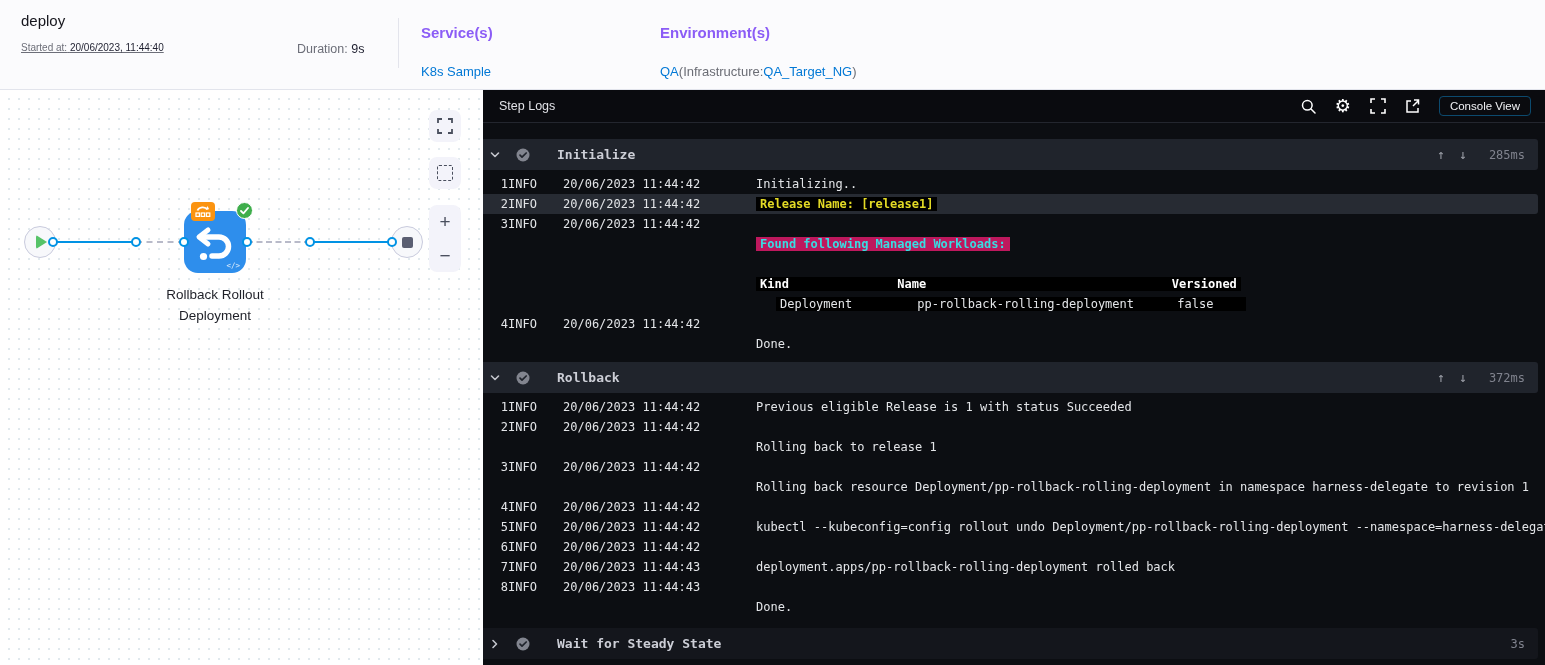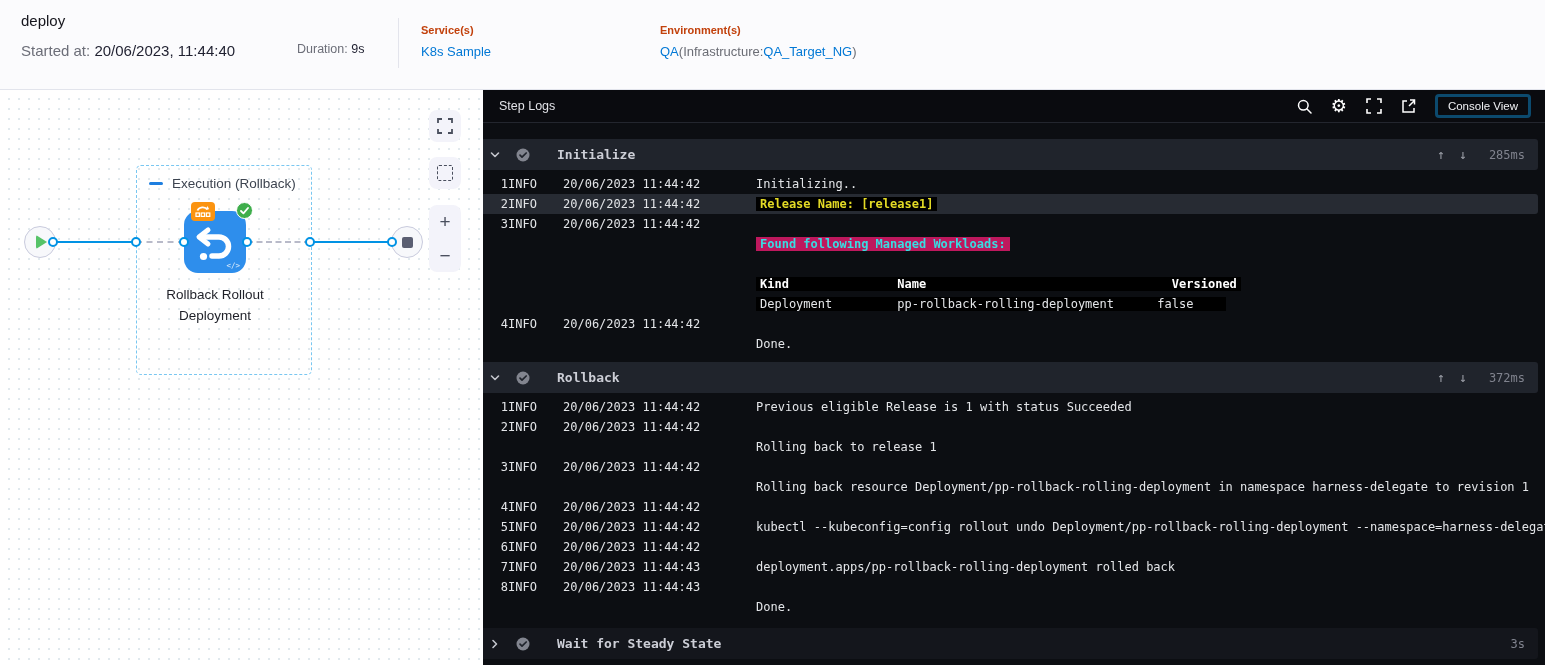--- a/index.html
+++ b/index.html
@@ -3,26 +3,26 @@
 <meta charset="utf-8">
 <style>
   * { margin:0; padding:0; box-sizing:border-box; }
   html,body { width:1545px; height:665px; overflow:hidden; background:#fff;
               font-family:"Liberation Sans", sans-serif; }
 
   
   .hdr { position:relative; width:1545px; height:90px; background:#fbfbfd;
          border-bottom:1px solid #e2e4ec; }
   .hdr-title { position:absolute; left:21px; top:12px; font-size:15px; font-weight:400; color:#15151c; }
-  .hdr-started { position:absolute; left:21px; top:42px; font-size:15px; color:#6c6e78; }
+  .hdr-started { position:absolute; left:21px; top:42px; font-size:10px; color:#6c6e78;text-decoration:underline; }
   .hdr-started b, .hdr-dur b { color:#1f2030; font-weight:400; }
   .hdr-dur { position:absolute; left:297px; top:42px; font-size:12.5px; color:#6c6e78; }
   .hdr-divider { position:absolute; left:398px; top:18px; width:1px; height:50px; background:#e3e4ec; }
   .hdr-col { position:absolute; top:24px; }
-  .hdr-col .lbl { font-size:11px; font-weight:700; color:#c2410c; display:block; margin-bottom:6px; }
+  .hdr-col .lbl { font-size:15px; font-weight:700; color:#8b5cf6; display:block; margin-bottom:21px; }
   .hdr-col .val { font-size:13px; color:#0278d5; }
   .hdr-col.svc { left:421px; } .hdr-col.env { left:660px; }
   .env-gray { color:#6b6d75; }
   a.link { color:#0278d5; text-decoration:none; cursor:pointer; }
 
   
   .main { display:flex; width:1545px; height:575px; }
 
   
   .canvas { position:relative; width:483px; height:575px; background-color:#fff;
@@ -60,21 +60,21 @@
   .marquee { width:16px; height:16px; border:1.6px dashed #4a4f5e; border-radius:2px; }
 
   
   .logpanel { flex:1; background:#0c0e12; display:flex; flex-direction:column; min-width:0; }
   .logbar { height:33px; flex:0 0 33px; display:flex; align-items:center; background:#0a0b0f;
             border-bottom:1px solid #23262e; }
   .logbar-title { margin-left:16px; font-size:12.5px; color:#e2e3e8; }
   .logbar-right { margin-left:auto; display:flex; align-items:center; gap:19px; margin-right:14px; }
   .icon-btn { display:flex; align-items:center; justify-content:center; cursor:pointer; color:#fff; }
   .gear-glyph { font-size:18px; color:#fff; line-height:1; }
-  .console-btn { border:3px solid #0c4a6e; border-radius:4px; color:#f0f1f4; font-size:11.5px;
+  .console-btn { border:1px solid #0c4a6e; border-radius:4px; color:#f0f1f4; font-size:11.5px;
                  padding:3px 10px; cursor:pointer; background:transparent; white-space:nowrap; }
 
   .logbody { flex:1; overflow:hidden; font-family:"DejaVu Sans Mono", monospace; position:relative; }
   .sec-header { height:31px; margin:0 7px 0 0; background:#20242c; border-radius:0 3px 3px 0;
                 display:flex; align-items:center; cursor:pointer; }
   .sec-header.collapsed { background:#14161c; }
   .log-section:first-child .sec-header { margin-top:16px; }
   .log-section:nth-child(2) .sec-header { margin-top:3px; }
   .log-section:nth-child(3) .sec-header { margin-top:6px; }
   .sec-chevron { margin-left:6px; width:14px; display:flex; }
@@ -88,21 +88,21 @@
   .sec-rows { padding-top:4px; padding-bottom:5px; }
   .log-row { height:20px; display:flex; align-items:center; font-size:12px; color:#e3e5e8; }
   .log-row.hl { background:#272b33; border-radius:0 3px 3px 0; margin-right:7px; }
   .c-num { width:25px; text-align:right; flex:0 0 25px; }
   .c-level { width:55px; flex:0 0 55px; }
   .c-time { width:193px; flex:0 0 193px; white-space:pre; }
   .c-msg { flex:1; white-space:pre; overflow:hidden; }
   .c-msg.yellow { flex:0 0 auto; background:#000; color:#e3da25; font-weight:700; padding:0 4px; }
   .c-msg.cyan { flex:0 0 auto; background:#be185d; color:#38dde2; font-weight:700; padding:0 4px; }
   .c-msg.tbl-head { flex:0 0 auto; background:#000; color:#fff; font-weight:700; padding:0 4px; }
-  .c-msg.tbl { flex:0 0 auto; background:#000; color:#e3e5e8; padding:0 4px; }
+  .c-msg.tbl { flex:0 0 auto; background:#000; color:#e3e5e8; padding:0 4px;margin-left:20px; }
 </style>
 </head>
 <body>
 
 <div class="hdr">
   <div class="hdr-title">deploy</div>
   <div class="hdr-started">
     <span>Started at:</span>
     <b>20/06/2023, 11:44:40</b>
   </div>
@@ -125,26 +125,20 @@
 
 <div class="main">
 
   <div class="canvas">
 
     <div class="edge" style="left:53px;width:83px;"></div>
     <div class="edge dashed" style="left:136px;width:48px;"></div>
     <div class="edge dashed" style="left:247px;width:63px;"></div>
     <div class="edge" style="left:310px;width:82px;"></div>
 
-    <div class="group-box">
-      <div class="group-label">
-        <span class="minus-pill"></span>
-        <span>Execution (Rollback)</span>
-      </div>
-    </div>
 
     <div class="endpoint" style="left:24px;">
       <span class="play-tri"></span>
     </div>
 
     <div class="endpoint" style="left:391px;">
       <span class="stop-sq"></span>
     </div>
 
     <div class="step-icon">

